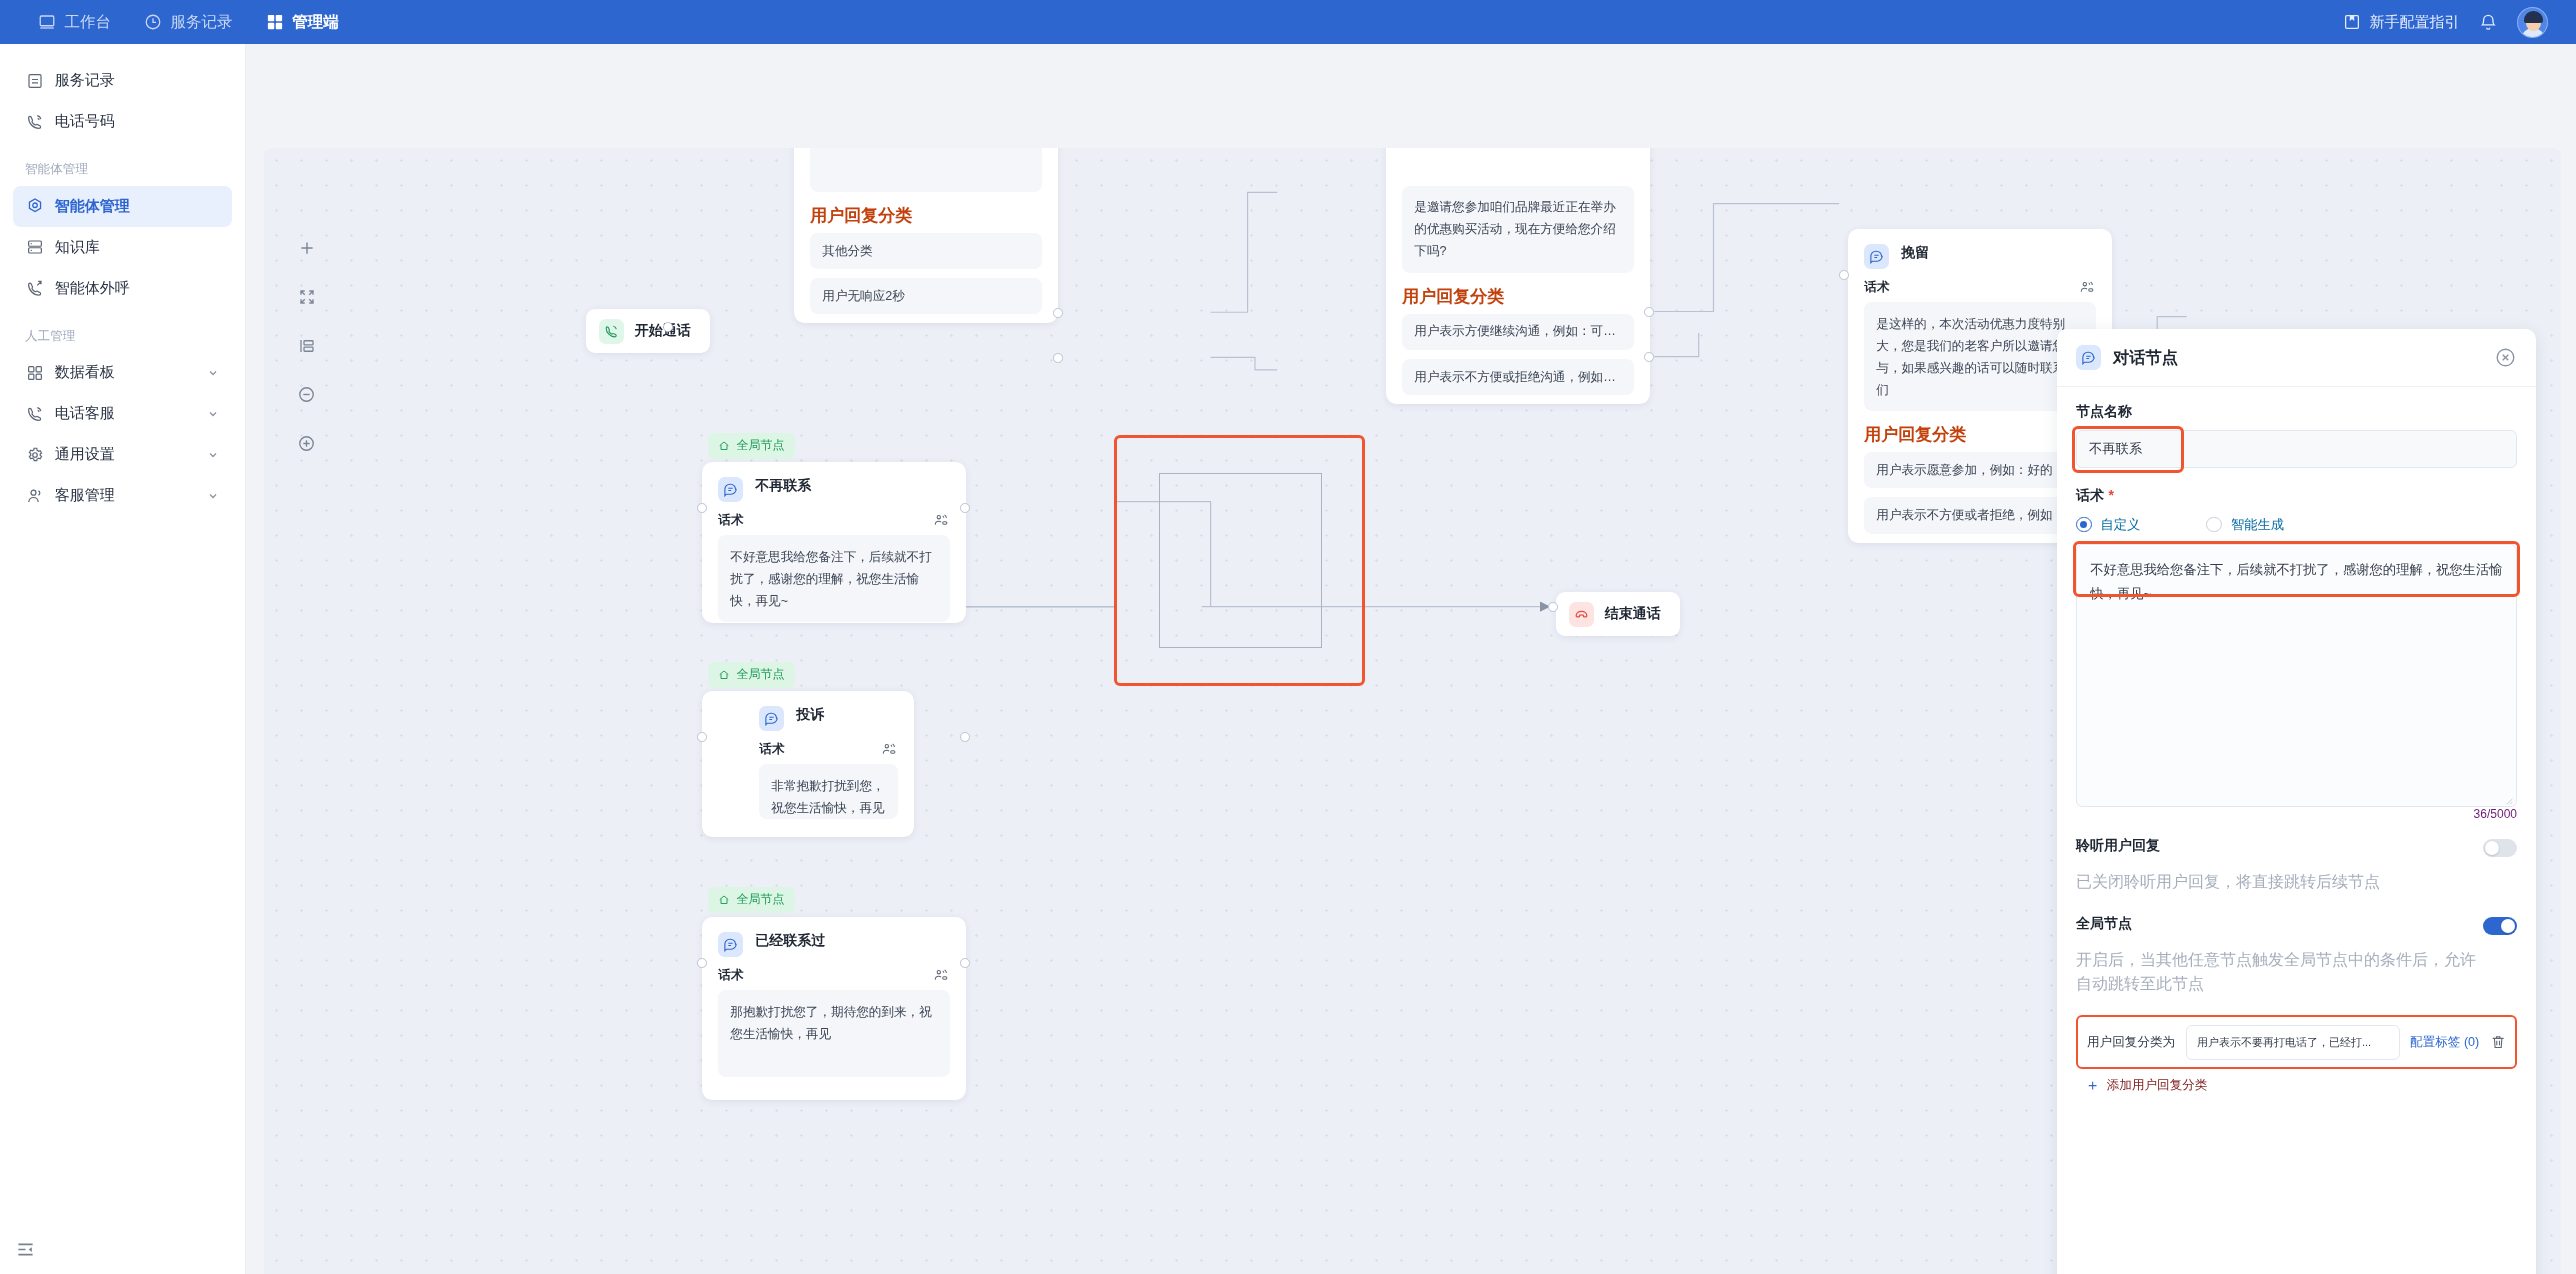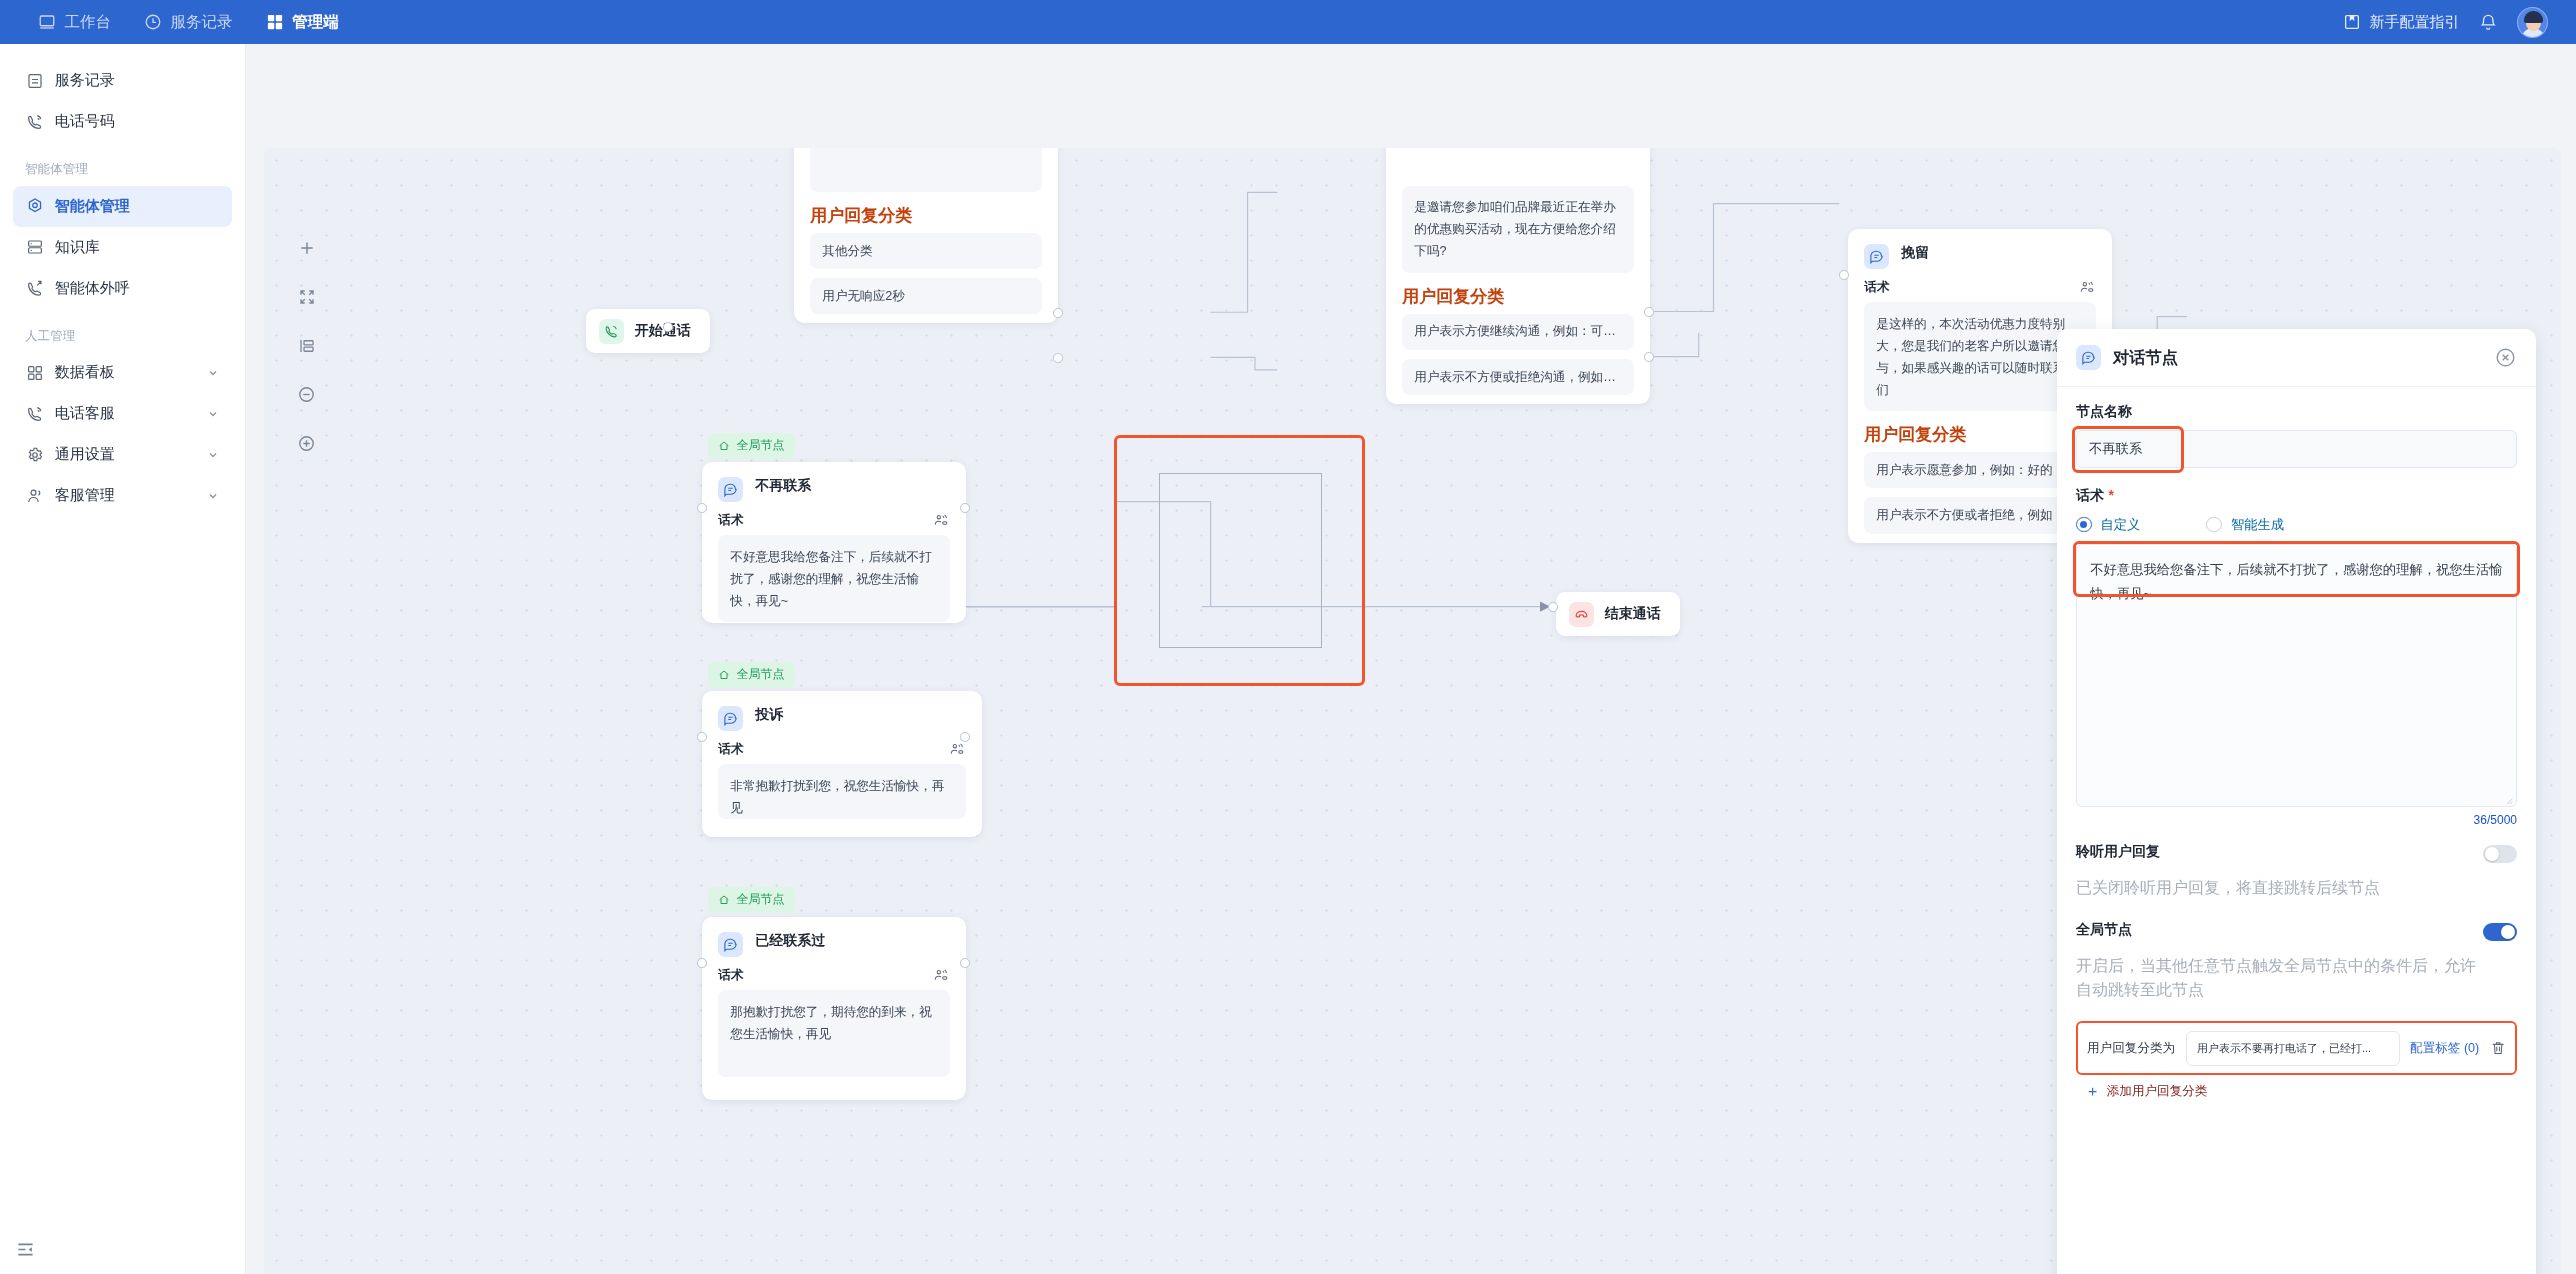--- a/index.html
+++ b/index.html
@@ -201,21 +201,21 @@
   .rdot.on { border-color: #2e66d0; }
   .rdot.on::after { content:''; width: 7.4px; height: 7.4px; border-radius: 50%; background:#2e66d0; }
   .radio-gap { width: 28px; }
   .textarea {
     height: 263px; border: 0.7px solid #e3e7ee; border-radius: 6px;
     background: #fbfcfd; padding: 13.3px 13.3px;
     font-size: 13.3px; line-height: 1.75; color: #333c4a;
     position: relative;
   }
   .ta-resize { position:absolute; right:4.4px; bottom:4.4px; width:9px;height:9px; }
-  .counter { text-align: right; font-size: 12px; color: #1d4ed8; margin-top: 6px; }
+  .counter { text-align: right; font-size: 12px; color: #701a75; }
   .row-toggle { display:flex; align-items:flex-start; margin-top: 16.3px; }
   .rt-texts { flex: 1; }
   .rt-title { font-size: 14px; font-weight: 700; color: #1f2733; }
   .rt-desc { font-size: 16px; color: #a6aebc; margin-top: 15px; line-height:1.5; }
   .switch {
     width: 34px; height: 18.5px; border-radius: 9.6px; background: #dfe3ea;
     position: relative; flex: 0 0 34px; cursor: pointer; margin-top: 1.5px;
   }
   .switch.on { background: #2e66d0; }
   .switch::after {
@@ -585,21 +585,21 @@
     <div class="port" style="left:433px; top:355px;"></div>
     <div class="port" style="left:696px; top:355px;"></div>
 
     <div class="gtag" style="left:444px; top:514px;">
       <svg width="12" height="12" viewBox="0 0 24 24" fill="none" stroke="#1c9b57" stroke-width="1.9">
           <path d="M3.5 11L12 4l8.5 7"></path>
           <path d="M6 10v9h12v-9"></path>
         </svg>
       <span>全局节点</span>
     </div>
-    <div class="node" style="left:438px; top:543px; width:280px; height:146px;">
+    <div class="node" style="left:438px; top:543px; width:212px; height:146px;padding-left:41px;">
       <div class="node-head">
         <span class="node-badge badge-blue">
           <svg width="15" height="15" viewBox="0 0 24 24" fill="none" stroke="#2e66d0" stroke-width="1.8">
               <path d="M21 11.5a8 8 0 01-8 8H5.5l-2.5 2.5V11.5a8 8 0 018-8h1a8 8 0 018 8z"></path>
               <path d="M8.5 10h7M8.5 13.5h4.5"></path>
             </svg>
         </span>
         <span class="node-title">投诉</span>
       </div>
       <div class="sec-label">

